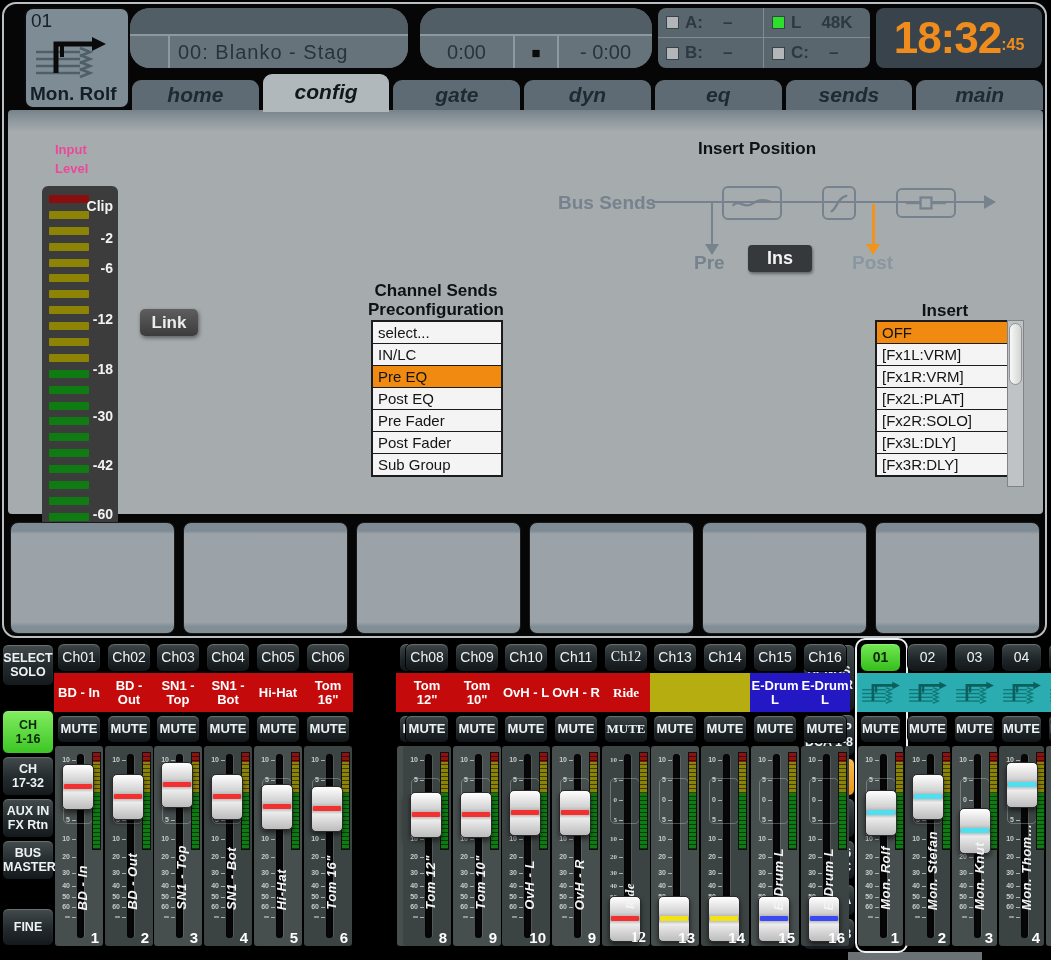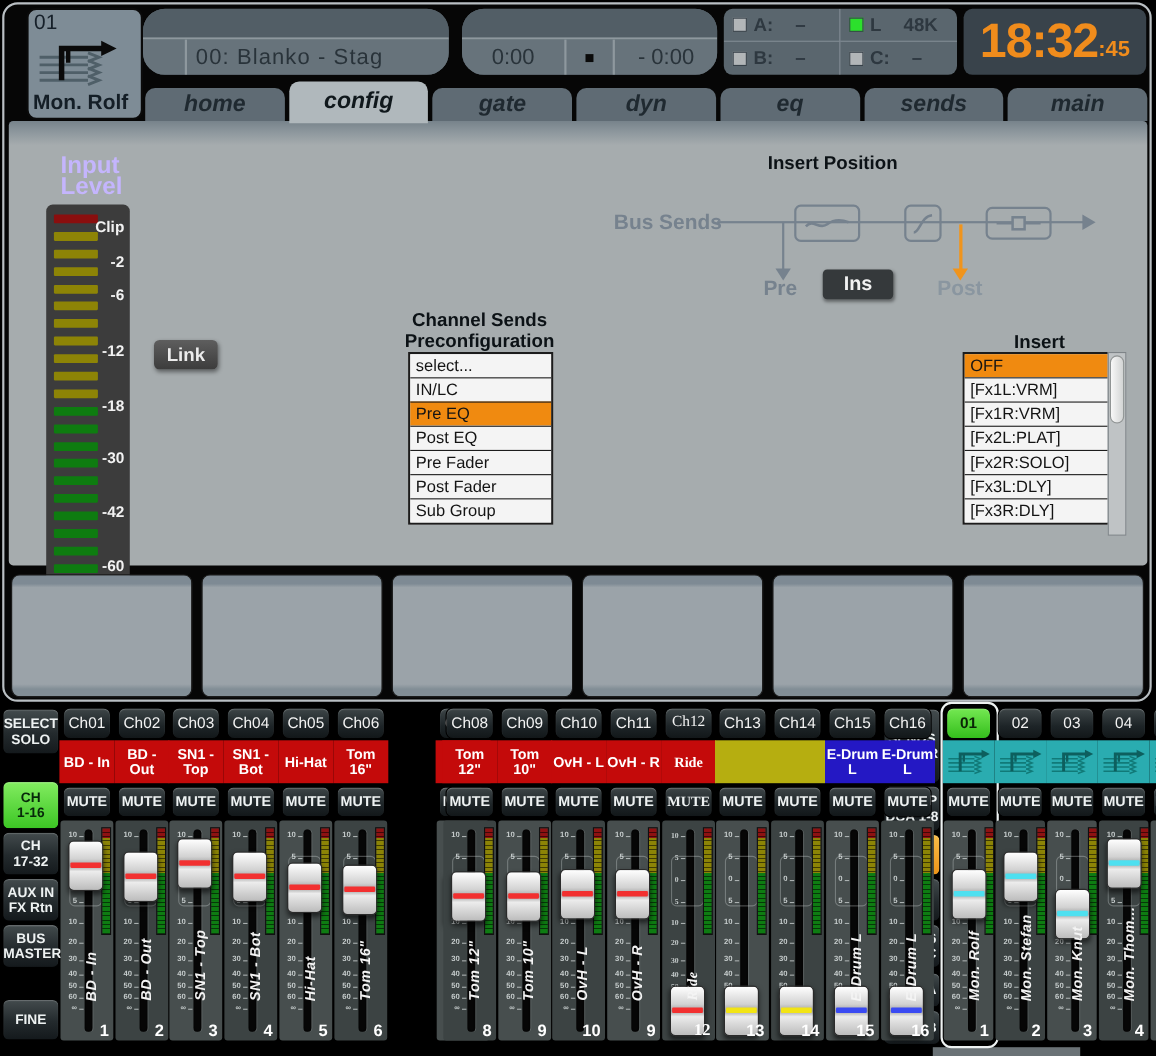--- a/index.html
+++ b/index.html
@@ -24,28 +24,28 @@
             display:grid;grid-template-columns:1fr 1fr;grid-template-rows:1fr 1fr;overflow:hidden;}
   .scell{display:flex;align-items:center;gap:6px;padding-left:8px;font-weight:bold;font-size:17px;color:#2e3840;
          border-bottom:1px solid #828c94;border-right:1px solid #828c94;}
   .scell:nth-child(2n){border-right:none;}
   .scell:nth-child(n+3){border-bottom:none;}
   .led{width:11px;height:11px;border:1px solid #38424a;display:inline-block;}
   .sval{margin-left:14px;}
   .clock{position:absolute;left:876px;top:8px;width:166px;height:60px;background:#39434b;border-radius:8px;
          display:flex;align-items:center;justify-content:center;color:#f08c1c;font-weight:bold;}
   .clock .hm{font-size:44px;letter-spacing:-1px;}
-  .clock .sec{font-size:20px;margin-top:14px;}
+  .clock .sec{font-size:16px;margin-top:14px;}
   
   #tabs-row{position:absolute;left:132px;top:74px;width:911px;height:36px;display:flex;gap:4px;}
   .tab{flex:1;margin-top:6px;height:30px;background:#5f6b74;border-radius:9px 9px 0 0;color:#1f2930;
        font-style:italic;font-weight:bold;font-size:21px;text-align:center;line-height:30px;cursor:default;}
   .tab.active{margin-top:0;height:38px;background:#b0b8bc;color:#10181c;line-height:36px;}
   
-  .ltitle{position:absolute;font-weight:bold;color:#c4b5fd;font-size:22px;line-height:19px;}
+  .ltitle{position:absolute;font-weight:bold;color:#ec4899;font-size:13px;line-height:19px;}
   .meterbox{position:absolute;left:42px;top:186px;width:76px;height:344px;background:#3c3c3c;border-radius:6px;}
   #meter-segs{position:absolute;left:7px;top:9px;width:40px;bottom:9px;display:flex;flex-direction:column;justify-content:space-between;}
   .mseg{height:8px;border-radius:1px;}
   #meter-labels{position:absolute;left:48px;top:4px;right:2px;bottom:4px;}
   .mlab{position:absolute;right:3px;font-weight:bold;font-size:14px;color:#f2f2f2;}
   .linkbtn{position:absolute;left:140px;top:309px;width:58px;height:27px;border-radius:5px;
            background:linear-gradient(180deg,#5e5e5e,#3c3c3c);color:#ececec;font-weight:bold;font-size:17px;
            text-align:center;line-height:27px;box-shadow:1px 2px 4px rgba(0,0,0,.45);}
   
   .ltitle2{position:absolute;font-weight:bold;color:#0c1216;font-size:17px;line-height:19px;text-align:center;}

